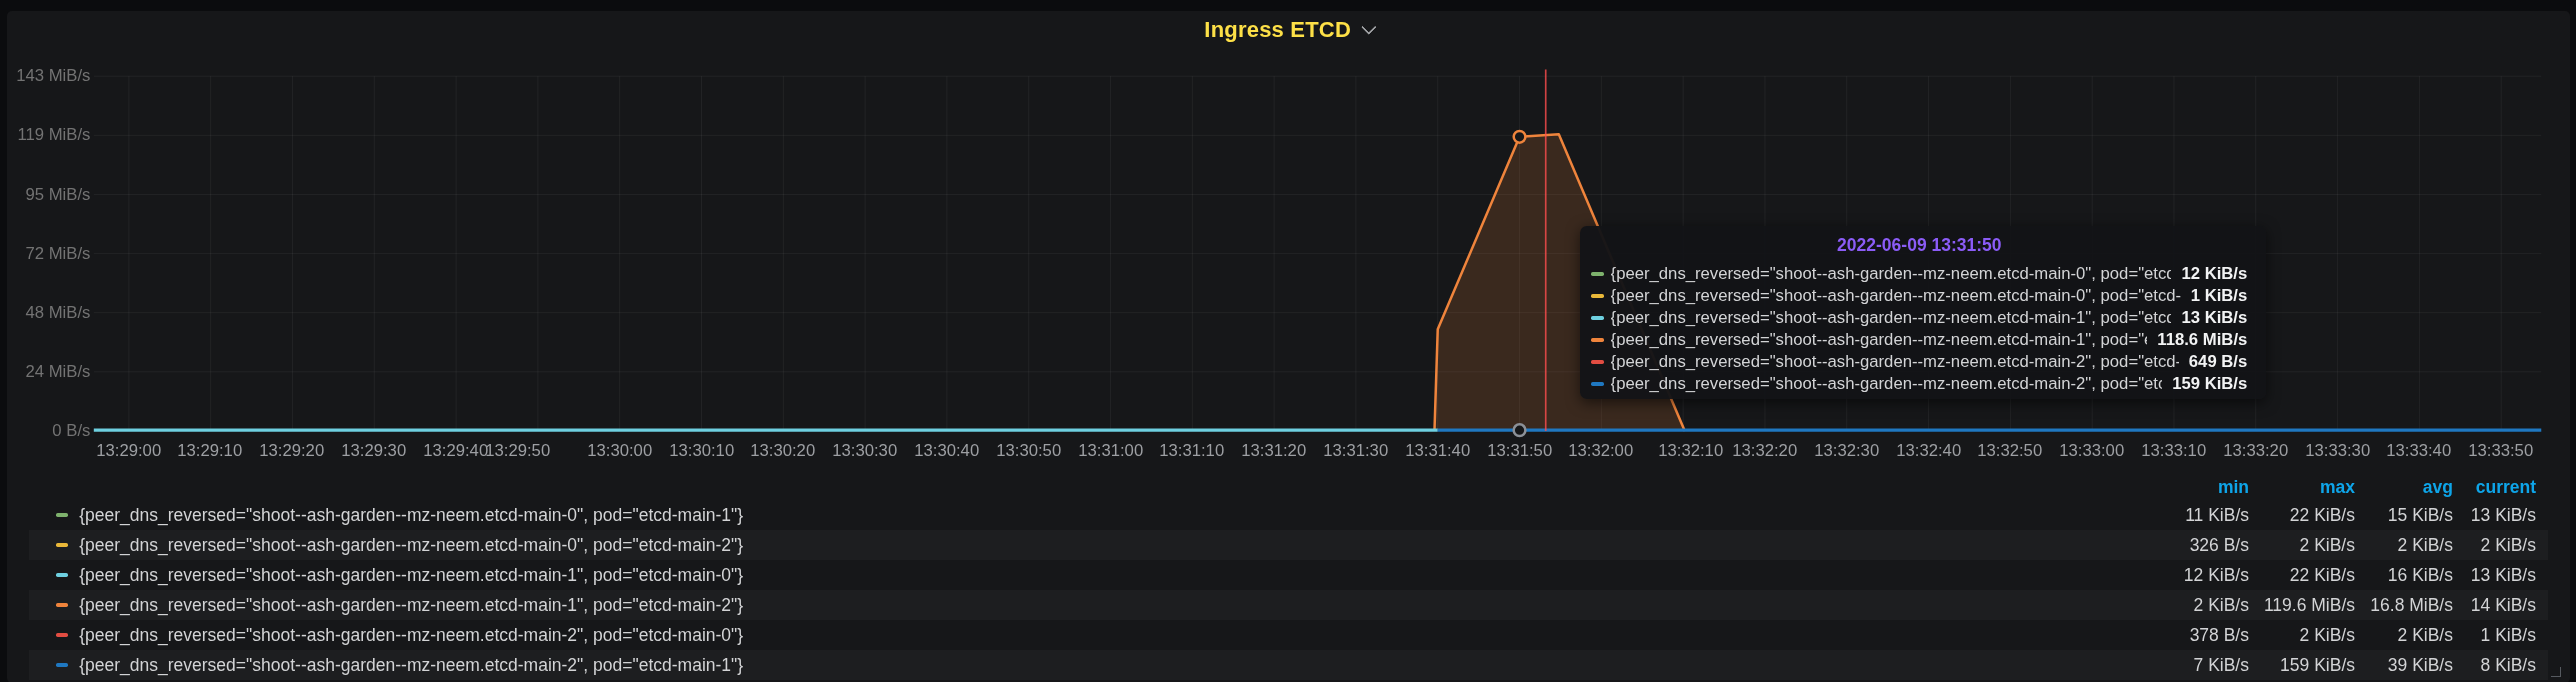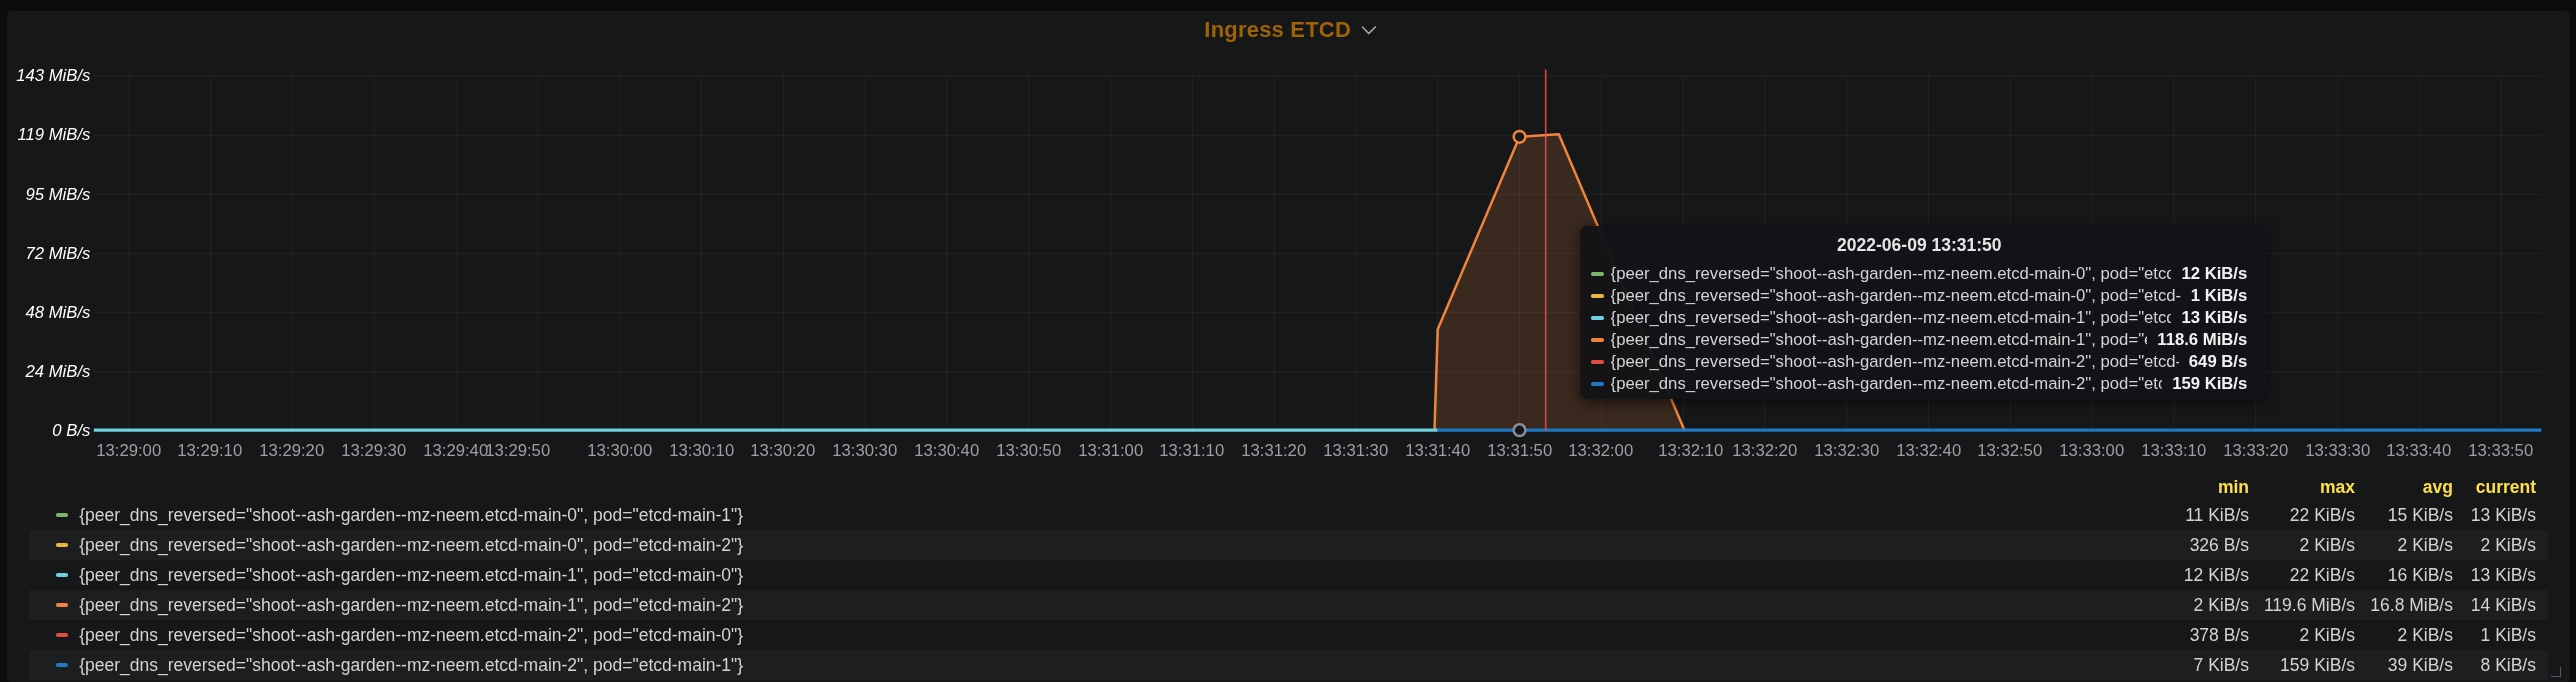--- a/index.html
+++ b/index.html
@@ -3,40 +3,40 @@
 <meta charset="utf-8">
 <style>
   * { box-sizing: border-box; margin: 0; padding: 0; }
   html,body { background:#0b0c0e; }
   body { font-family:"Liberation Sans", sans-serif; }
   .page { position:relative; width:2576px; height:683px; background:#0b0c0e; overflow:hidden; }
   .panel { position:absolute; left:6.7px; top:11px; width:2563px; height:672px;
            background:#161719; border-radius:5px; }
   .panel-header { position:absolute; left:0; top:0; width:100%; height:37px;
                   display:flex; align-items:center; justify-content:center; gap:10px; cursor:pointer; }
-  .panel-title { font-size:22px; font-weight:bold; color:#a16207; letter-spacing:0.2px; }
+  .panel-title { font-size:22px; font-weight:bold; color:#fde047; letter-spacing:0.2px; }
   .chevron { width:11px; height:11px; border-right:2.5px solid #9fa1a4; border-bottom:2.5px solid #9fa1a4;
              transform:rotate(45deg) translateY(-3.3px); border-radius:0.8px; }
   svg.plot { position:absolute; left:0; top:0; pointer-events:none; }
-  .y-label { position:absolute; width:77px; text-align:right; font-size:16.7px; color:#ffffff; height:22px; line-height:22px;font-style:italic; }
+  .y-label { position:absolute; width:77px; text-align:right; font-size:16.7px; color:#737373; height:22px; line-height:22px; }
   .x-label { position:absolute; width:92px; margin-left:-46px; text-align:center; font-size:16.7px; color:#9d9fa3; top:429px; height:22px; line-height:22px; }
   
   .tooltip { position:absolute; left:1573px; top:215px; width:686px; height:173px;
              background:rgba(19,20,23,0.97); border-radius:6.7px; box-shadow:0 3.3px 13.4px rgba(0,0,0,0.55);
              padding:9.2px 18.4px 8.3px 11.7px; z-index:5; }
-  .tooltip-title { text-align:center; font-size:17.5px; font-weight:bold; color:#e5e5e5; margin-bottom:6.7px; }
+  .tooltip-title { text-align:center; font-size:17.5px; font-weight:bold; color:#8b5cf6; margin-bottom:6.7px; }
   .tt-row { display:flex; align-items:center; height:22px; }
   .dash { width:12.5px; height:3.3px; border-radius:1.7px; flex:0 0 auto; }
   .tt-label { font-size:16.7px; color:#d3d4d6; margin-left:6.7px; white-space:nowrap; overflow:hidden; }
   .tt-value { font-size:16.7px; font-weight:bold; color:#f2f3f4; margin-left:auto; padding-left:10px; white-space:nowrap; }
   
   .legend { position:absolute; left:22px; top:464px; width:2519px; }
   .lg-grid { display:grid; grid-template-columns:1fr 117px 106px 98px 83px; padding-right:11.7px; align-items:center; }
   .legend-header { height:25px; }
-  .lg-h { text-align:right; font-size:17.5px; font-weight:bold; color:#fde047; cursor:pointer; }
+  .lg-h { text-align:right; font-size:17.5px; font-weight:bold; color:#0ea5e9; cursor:pointer; }
   .lg-row { height:30px; }
   .lg-row:nth-child(even) { background:rgba(255,255,255,0.032); }
   .lg-series { display:flex; align-items:center; padding-left:27px; cursor:pointer; }
   .lg-label { font-size:17.5px; color:#d3d4d6; margin-left:11px; white-space:nowrap; }
   .lg-val { text-align:right; font-size:17.5px; color:#d3d4d6; white-space:nowrap; }
   .resize-grip { position:absolute; right:8.3px; bottom:5.8px; width:10px; height:10px;
                  border-right:1.7px solid #565a60; border-bottom:1.7px solid #565a60; cursor:nwse-resize; }
 </style>
 </head>
 <body>

